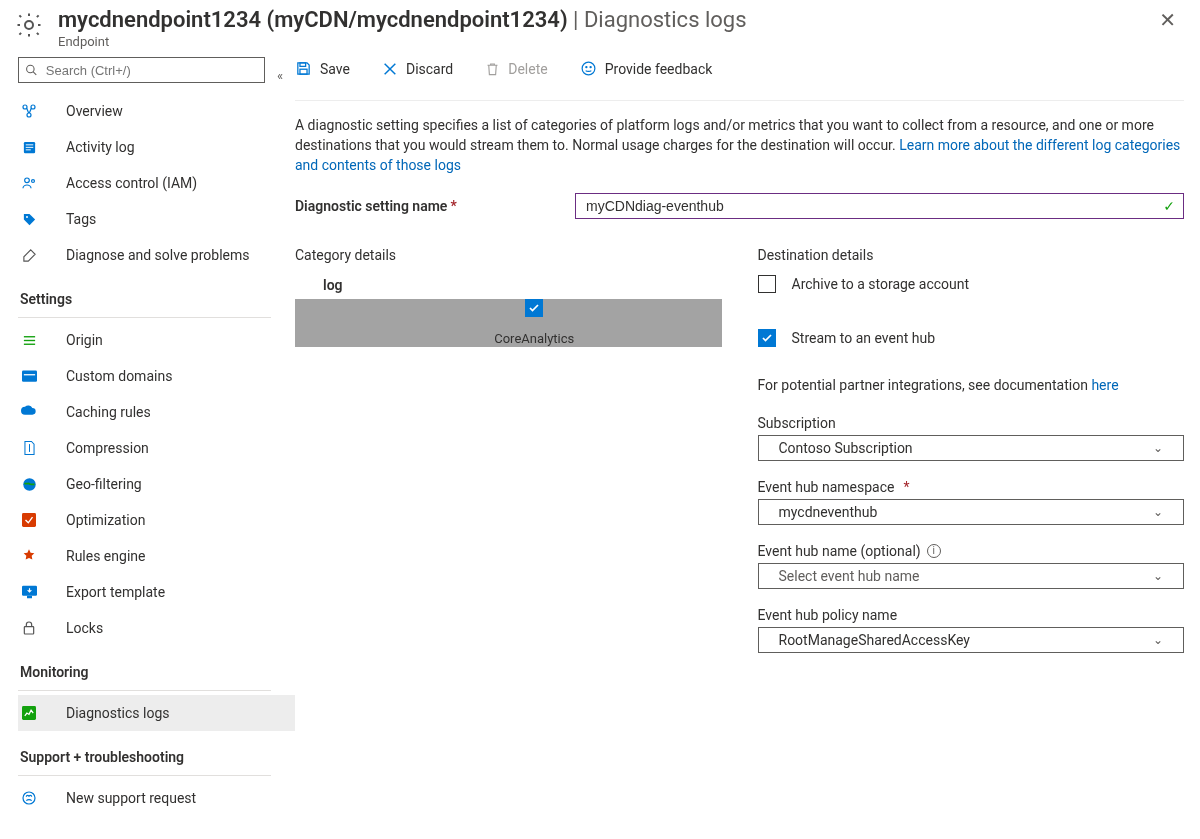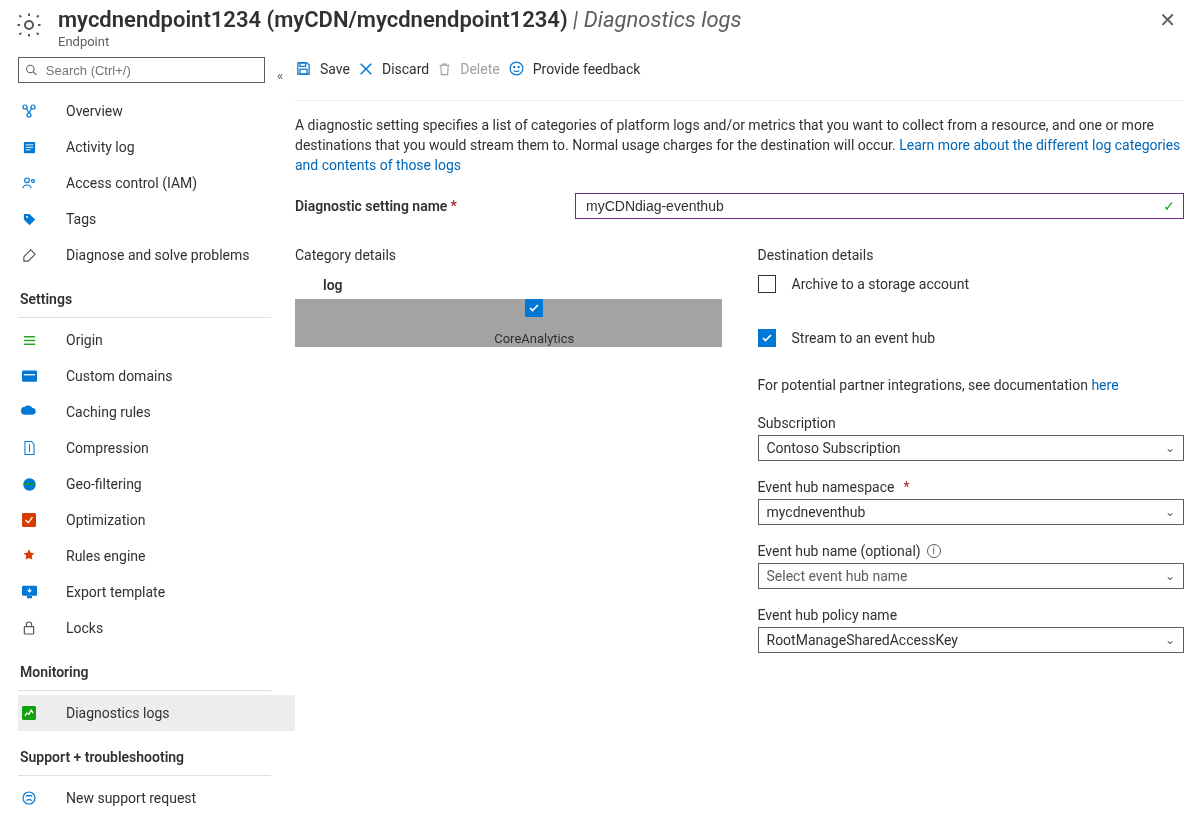--- a/index.html
+++ b/index.html
@@ -24,21 +24,20 @@
   .header .titles { flex: 1; }
   .header .title-line {
     font-size: 22px;
     font-weight: 600;
     color: #323130;
     line-height: 28px;
   }
   .header .title-line .crumb {
     font-weight: 400;
     color: #605e5c;
-    font-style: italic;
   }
   .header .subtitle {
     font-size: 13px;
     color: #605e5c;
     margin-top: 0;
   }
   .header .close {
     font-size: 20px;
     color: #605e5c;
     cursor: pointer;
@@ -118,21 +117,21 @@
     margin: 4px 24px 4px 0;
   }
 
   .main {
     flex: 1;
     padding: 8px 16px 30px 0;
   }
   .toolbar {
     display: flex;
     align-items: center;
-    gap: 8px;
+    gap: 32px;
     height: 40px;
     padding-bottom: 24px;
     border-bottom: 1px solid #ededed;
     margin-bottom: 14px;
   }
   .tool-btn {
     display: inline-flex;
     align-items: center;
     gap: 8px;
     color: #323130;
@@ -215,21 +214,21 @@
   .dest-note a { color:#0067b8; text-decoration:none;}
 
   .field-group { margin-bottom: 18px; }
   .field-group .flabel { font-size: 14px; color:#323130; margin-bottom: 4px; display:flex; align-items:center; gap:6px;}
   .select {
     display: flex;
     align-items:center;
     justify-content: space-between;
     height: 26px;
     border: 1px solid #605e5c;
-    padding: 0 8px;
+    padding: 0 20px;
     font-size: 14px;
     color:#323130;
     cursor:pointer;
   }
   .select.placeholder { color:#605e5c;}
   .caret { font-size:12px; color:#605e5c; }
 
   .info-circle {
     width:14px; height:14px; border:1px solid #605e5c; border-radius:50%;
     display:inline-flex; align-items:center; justify-content:center;

